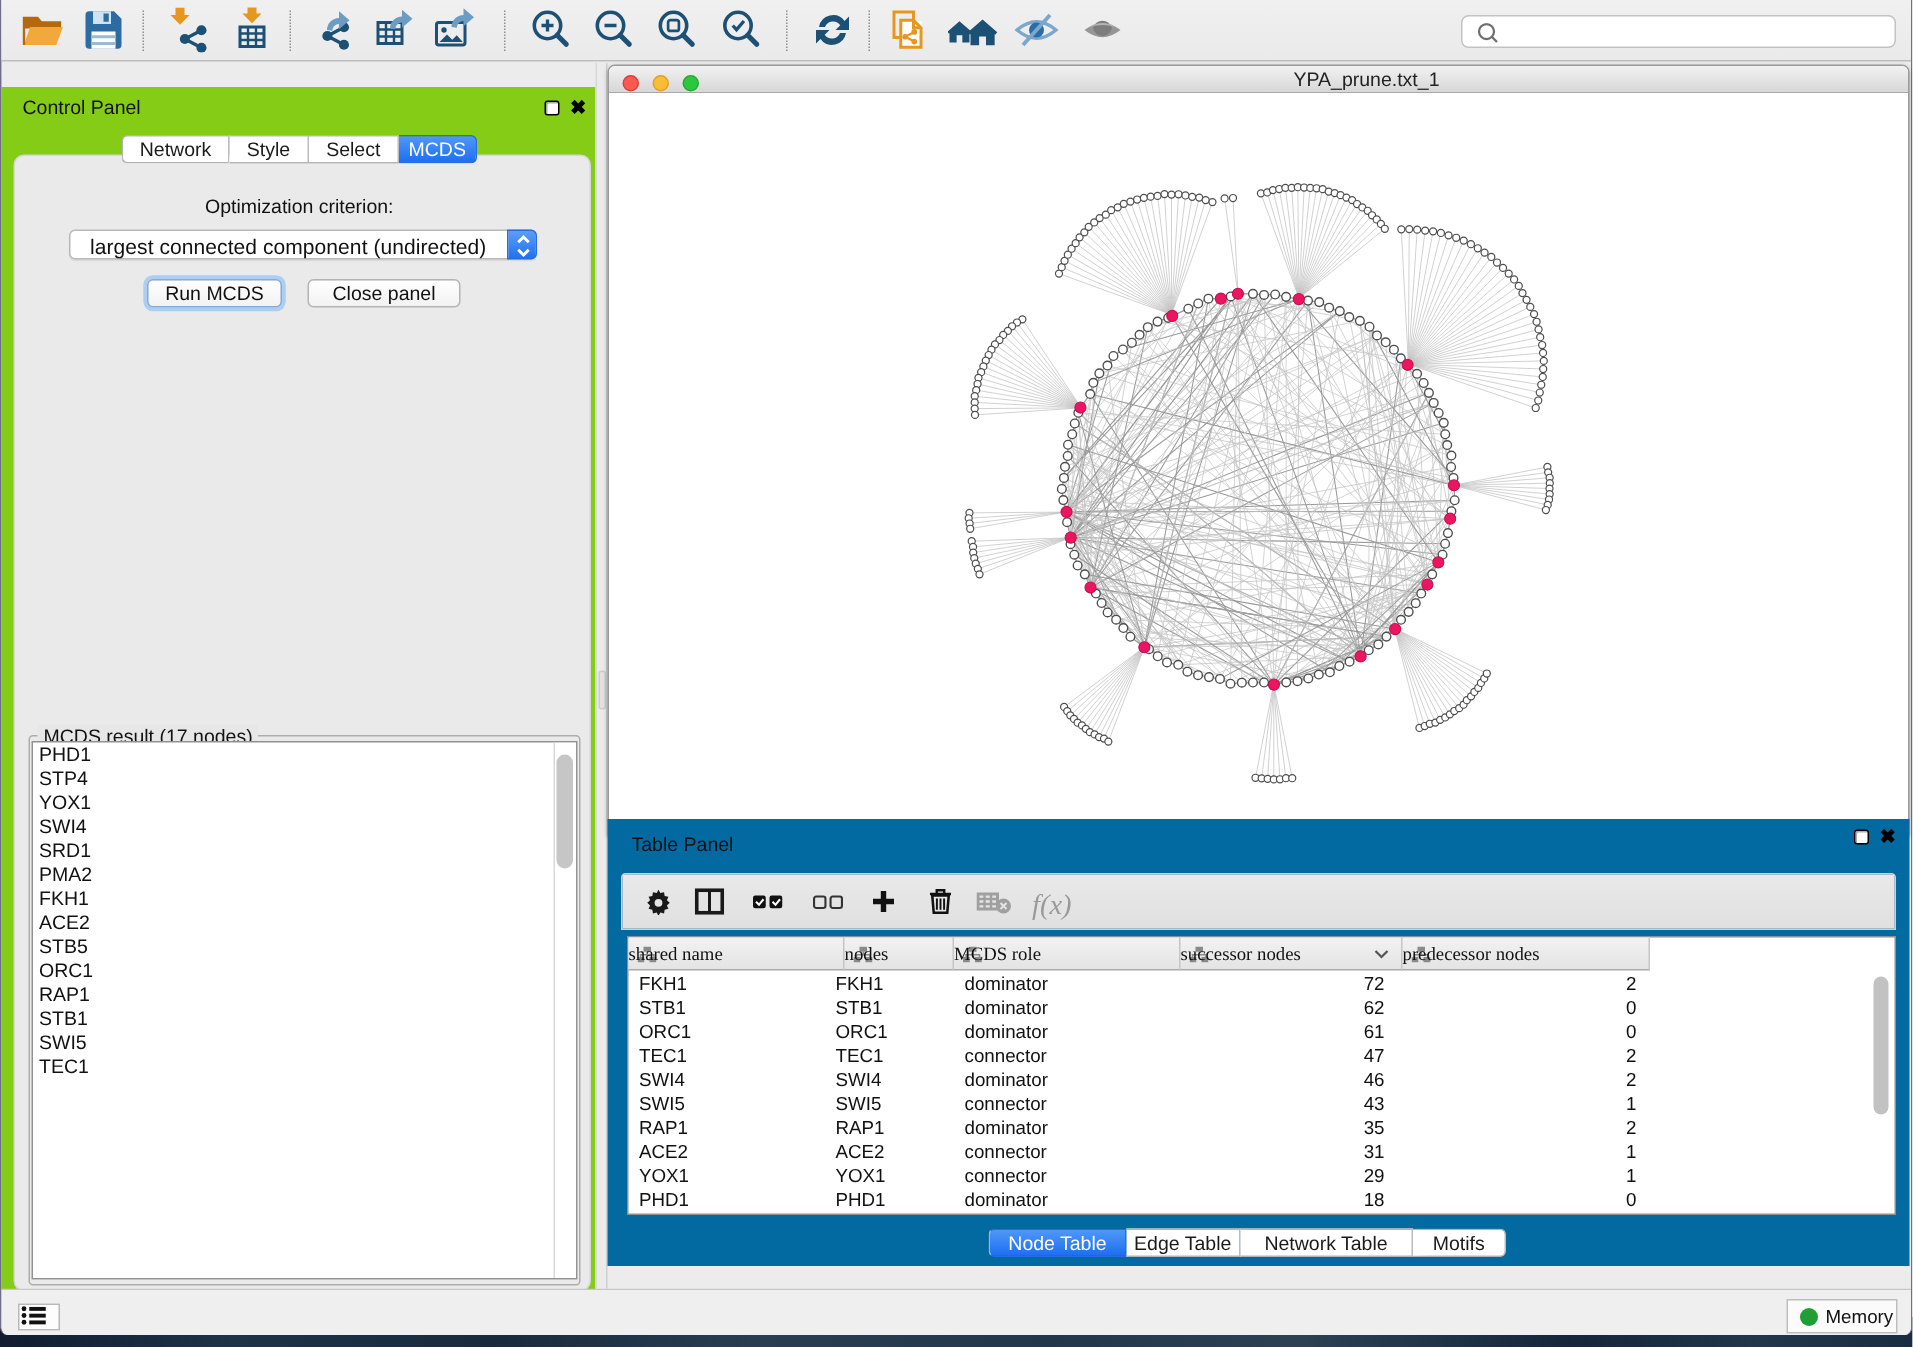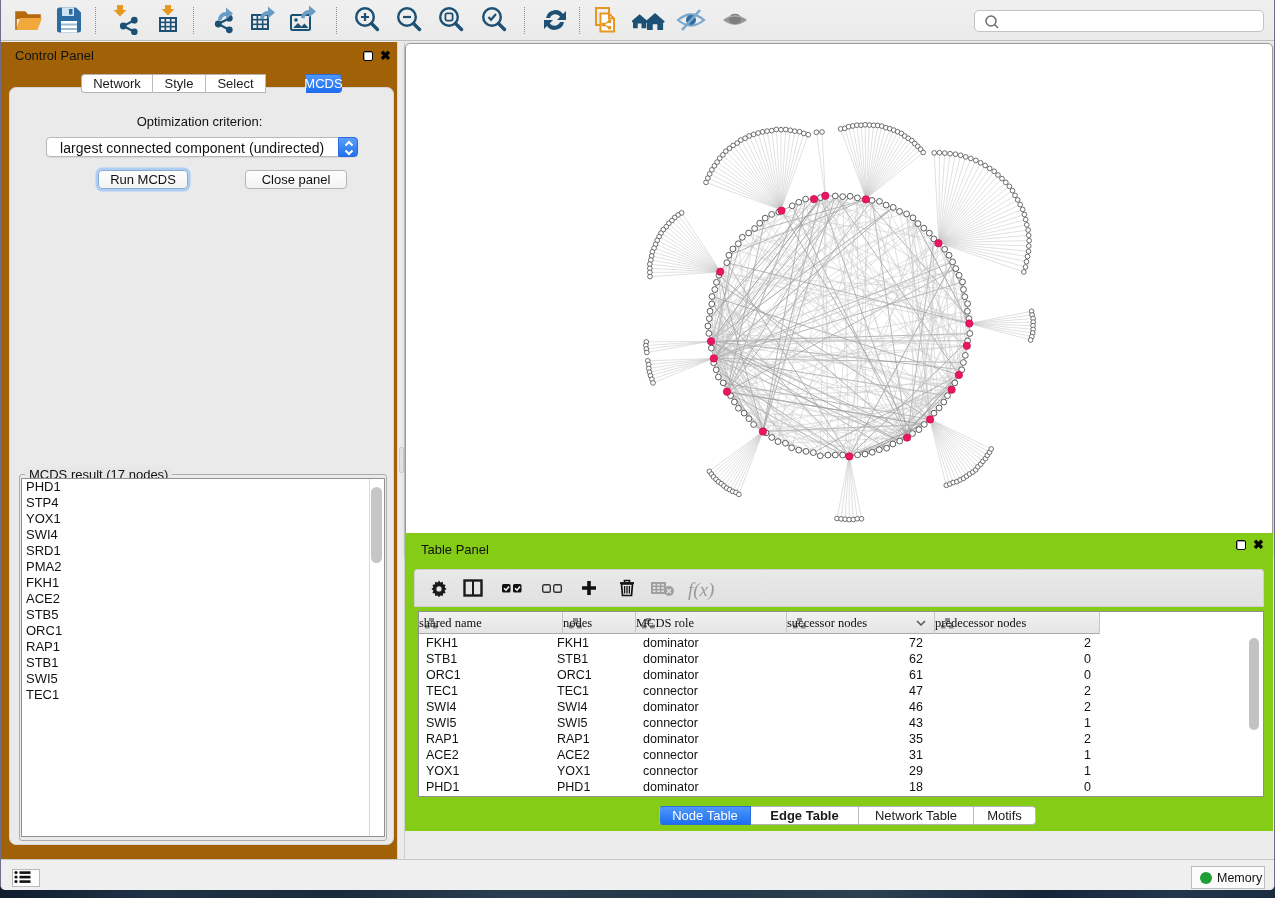--- a/index.html
+++ b/index.html
@@ -9,42 +9,42 @@
 #wall { left:0; top:878px; width:1275px; height:20px; background:linear-gradient(90deg,#101c30,#1f3346 12%,#192a3c 26%,#2b3e51 40%,#223749 55%,#2d4153 68%,#16263a 82%,#23364a 92%,#1a2d40); }
 #appwin { left:0; top:0; width:1275px; height:890px; background:#ececec; border-left:1px solid #6f6f8c; border-right:1px solid #6f6f8c; border-radius:0 0 5px 5px; }
 
 
 #toolbar { left:1px; top:0; width:1273px; height:41px; background:linear-gradient(#f0f0f0,#eaeaea); border-bottom:1px solid #bdbdbd; }
 .tsep { position:absolute; top:7px; width:0; height:27px; border-left:1px dotted #8f8f8f; }
 .ticon { position:absolute; top:5px; width:30px; height:30px; }
 #searchbox { position:absolute; left:973px; top:10px; width:290px; height:22px; background:#fff; border:1px solid #c3c3c3; border-radius:5px; }
 
 
-#cpanel { left:1px; top:42px; width:396px; height:817px; background:#a16207; }
+#cpanel { left:1px; top:58px; width:396px; height:817px; background:#84cc16; }
 #cp-title { position:absolute; left:14px; top:6px; font-size:13px; color:#111; }
 .wicon-sq { position:absolute; width:10px; height:10px; border:1.5px solid #000; border-radius:2px; background:#fff; box-shadow:1px 1px 0 #aaa inset; }
 .wicon-x { position:absolute; font-size:13px; font-weight:bold; color:#000; line-height:10px; }
 
 #cp-body { position:absolute; left:8px; top:45px; width:385px; height:758px; background:#eaeaea; border:1px solid #d6d6d6; border-radius:7px; }
 
 
 .seg { position:absolute; display:flex; height:19px; font-size:13px; }
 .seg .s { background:#fff; border-top:1px solid #b4b4b4; border-bottom:1px solid #b4b4b4; border-right:1px solid #bcbcbc; display:flex; align-items:center; justify-content:center; color:#1a1a1a; }
 .seg .s:first-child { border-left:1px solid #b4b4b4; border-radius:4px 0 0 4px; }
 .seg .s:last-child { border-radius:0 4px 4px 0; }
 .seg .sel { background:linear-gradient(#4f97f8,#1d6ff2); color:#fff; border-color:#2a6ce0; }
 
 #opt-label { position:absolute; left:0; top:72px; width:397px; text-align:center; font-size:13px; color:#111; }
 #combo { position:absolute; left:45px; top:95px; width:312px; height:20px; background:#fff; border:1px solid #b9b9b9; border-radius:4px; box-shadow:0 1px 1px rgba(0,0,0,0.08); }
 #combo .txt { position:absolute; left:13px; top:2px; font-size:14px; letter-spacing:0.05px; color:#111; }
 #combo .spin { position:absolute; right:-1px; top:-1px; width:20px; height:20px; background:linear-gradient(#5b9ef8,#2172f0); border-radius:0 4px 4px 0; border:1px solid #2a6ce0; }
 
 .btn { position:absolute; height:19px; background:linear-gradient(#ffffff,#f2f2f2); border:1px solid #b4b4b4; border-radius:4px; font-size:13px; display:flex; align-items:center; justify-content:center; color:#111; }
 #btn-run { left:97px; top:128px; width:90px; box-shadow:0 0 0 2.5px #aecdf2; border-color:#85abd8; }
-#btn-close { left:204px; top:128px; width:102px;margin-left:40px; }
+#btn-close { left:204px; top:128px; width:102px; }
 
 
 #fieldset { position:absolute; left:18px; top:432px; width:368px; height:367px; border:1px solid #adadad; border-radius:3px; }
 #fs-label { position:absolute; left:24px; top:425px; background:#e7e7e7; padding:0 4px; font-size:13px; color:#111; }
 #listbox { position:absolute; left:20px; top:436px; width:364px; height:359px; background:#fff; border:1px solid #919191; overflow:hidden; }
 #listbox .item { font-size:13px; color:#111; height:16px; line-height:16px; padding-left:4px; }
 #lb-sb { position:absolute; right:0; top:0; width:15px; height:100%; background:#fff; border-left:1px solid #d9d9d9; }
 #lb-thumb { position:absolute; right:2px; top:8px; width:11px; height:76px; background:#c6c6c6; border-radius:6px; }
 
 
@@ -55,21 +55,21 @@
 #netwin { left:405px; top:43px; width:868px; height:514px; background:#fff; border:1px solid #9b9b9b; border-radius:5px 5px 0 0; box-shadow:0 1px 3px rgba(0,0,0,0.25); }
 #nw-titlebar { position:absolute; left:0; top:0; width:866px; height:18px; background:linear-gradient(#f2f2f2,#d7d7d7); border-bottom:1px solid #a8a8a8; border-radius:4px 4px 0 0; }
 #nw-title { position:absolute; left:72px; top:1px; width:100%; text-align:center; font-size:13px; color:#222; }
 .tl { position:absolute; top:5.5px; width:11.5px; height:11.5px; border-radius:50%; }
 #nw-canvas { position:absolute; left:0; top:19px; width:866px; height:493px; background:#fff; overflow:hidden; }
 
 
 #hsplit-grip { left:836px; top:556px; width:9px; height:8px; background:#dcdcdc; border:1px solid #c0c0c0; }
 
 
-#tpanel { left:405px; top:533px; width:868px; height:298px; background:#84cc16; }
+#tpanel { left:405px; top:546px; width:868px; height:298px; background:#0369a1; }
 #tp-title { position:absolute; left:16px; top:9px; font-size:13px; color:#111; }
 #tp-toolbar { position:absolute; left:9px; top:36px; width:850px; height:38px; background:linear-gradient(#e9e9e9,#e0e0e0); border:1px solid #d0d0d0; border-radius:3px 3px 0 0; }
 #tp-table { position:absolute; left:13px; top:78px; width:846px; height:186px; background:#fff; border:1px solid #8f8f8f; }
 #tp-header { position:absolute; left:0; top:0; width:681px; height:22px; background:linear-gradient(#f2f2f2,#e4e4e4); border-bottom:1px solid #a9a9a9; font-size:12.5px; }
 .hcol { position:absolute; top:0; height:22px; border-right:1px solid #c6c6c6; }
 .hlabel { position:absolute; top:4px; width:100%; text-align:left; color:#111;font-family:Liberation Serif, serif; }
 .treeic { position:absolute; top:6px; left:6px; }
 .trow { position:absolute; left:0; width:828px; height:16px; font-size:12.5px; color:#111; }
 .trow div { position:absolute; top:1px; }
 #tp-sb { position:absolute; right:0; top:22px; width:15px; height:163px; }
@@ -211,21 +211,21 @@
   </div>
 <div class="abs" id="cpanel">
 <div id="cp-title">Control Panel</div>
 <div class="wicon-sq" style="left:362px; top:9px;"></div>
 <div class="wicon-x" style="left:379px; top:9px;">✖</div>
 <div id="cp-body"></div>
 <div class="seg" style="left:80px; top:32px;">
   <div class="s" style="width:72px;">Network</div>
   <div class="s" style="width:53px;">Style</div>
   <div class="s" style="width:60px;">Select</div>
-  <div class="s sel" style="width:36px;margin-left:40px;">MCDS</div>
+  <div class="s sel" style="width:52px;">MCDS</div>
 </div>
 <div id="combo">
       <span class="txt">largest connected component (undirected)</span>
   <div class="spin"><svg width="20" height="20" viewBox="0 0 20 20" style="">
           <path d="M6.5 7.5 l3.5 -3.5 3.5 3.5" fill="none" stroke="#fff" stroke-width="2"></path>
           <path d="M6.5 12.5 l3.5 3.5 3.5 -3.5" fill="none" stroke="#fff" stroke-width="2"></path>
         </svg></div>
     </div>
 <div id="opt-label">Optimization criterion:</div>
 <div class="btn" id="btn-run">Run MCDS</div>
@@ -249,20 +249,26 @@
       <div class="item">TEC1</div>
       <div id="lb-sb">
         <div id="lb-thumb"></div>
       </div>
     </div>
 </div>
 <div class="abs" id="vsplit">
     <div class="grip"></div>
   </div>
 <div class="abs" id="netwin">
+  <div id="nw-titlebar">
+    <div class="tl" style="left:8.5px;background:#fb5a52;border:0.5px solid #dd3e37;"></div>
+    <div class="tl" style="left:28.5px;background:#fdbc35;border:0.5px solid #dfa02c;"></div>
+    <div class="tl" style="left:48.5px;background:#2bc83e;border:0.5px solid #24ab31;"></div>
+    <div id="nw-title">YPA_prune.txt_1</div>
+  </div>
   <div id="nw-canvas"><svg width="867" height="492" viewBox="0 0 867 492">
 <polygon points="302.9,270.4 305.0,278.3 305.4,285.1 307.8,295.4 307.7,299.8 310.2,306.8 312.4,314.0 317.2,319.9 321.0,328.7 324.6,332.7 328.4,339.0 332.4,345.3 338.1,350.1 342.9,355.7 347.6,361.5 356.9,368.5 360.0,369.8 365.8,374.5 372.0,378.6 379.5,380.2 385.6,384.8 392.7,387.1 400.0,388.4 407.3,389.6 414.3,392.8 421.9,392.1 429.3,392.0 436.7,392.0 443.3,393.4 451.5,391.9 459.0,391.1 466.2,389.3 473.2,386.7 480.6,385.2 486.9,381.0 493.7,378.1 501.1,374.6 506.5,370.5 512.9,366.6 518.3,361.4 524.1,356.4 528.0,350.2 533.1,344.9 537.8,339.1 541.5,332.7 545.6,326.7 548.8,319.9 552.9,311.9 555.7,306.8 557.4,299.5 559.3,292.4 560.8,282.8 561.6,277.8 563.8,270.5 563.3,260.5 563.0,255.6 561.4,248.3 561.6,240.7 558.8,233.7 557.5,226.5 556.5,218.9 553.1,212.3 549.8,205.6 546.6,198.9 543.1,192.3 538.7,186.2 532.4,180.2 527.9,175.9 523.3,170.1 517.8,165.2 512.0,160.6 507.0,154.8 500.6,150.9 493.5,148.4 487.2,144.4 480.1,142.1 473.5,138.4 466.0,137.4 459.9,136.4 451.4,134.9 444.1,133.3 436.7,133.6 429.3,132.9 419.3,132.8 414.5,134.6 407.9,136.1 399.6,136.1 392.8,139.3 386.2,142.8 375.5,147.6 372.8,148.9 365.7,151.4 359.2,155.1 353.7,160.2 348.6,165.5 342.6,170.0 336.3,174.3 332.3,180.7 326.9,185.9 322.9,192.2 320.8,199.7 314.3,208.7 312.9,212.2 310.5,219.3 308.8,226.5 306.0,233.5 305.8,241.0 304.0,248.2 303.3,255.6 301.9,263.0" fill="none" stroke="#9a9a9a" stroke-width="0.9"></polygon>
 <line x1="305.0" y1="278.3" x2="518.3" y2="361.4" stroke="#c3c3c3" stroke-width="0.5"></line>
 <line x1="305.0" y1="278.3" x2="429.3" y2="392.0" stroke="#c3c3c3" stroke-width="0.5"></line>
 <line x1="305.0" y1="278.3" x2="365.8" y2="374.5" stroke="#c3c3c3" stroke-width="0.5"></line>
 <line x1="305.0" y1="278.3" x2="548.8" y2="319.9" stroke="#c3c3c3" stroke-width="0.5"></line>
 <line x1="305.0" y1="278.3" x2="473.5" y2="138.4" stroke="#c3c3c3" stroke-width="0.5"></line>
 <line x1="305.0" y1="278.3" x2="407.3" y2="389.6" stroke="#c3c3c3" stroke-width="0.5"></line>
 <line x1="305.0" y1="278.3" x2="414.3" y2="392.8" stroke="#c3c3c3" stroke-width="0.5"></line>
 <line x1="305.0" y1="278.3" x2="444.1" y2="133.3" stroke="#c3c3c3" stroke-width="0.5"></line>
@@ -1163,21 +1169,21 @@
         <div style="left:224px">dominator</div>
         <div style="left:368px;width:136px;text-align:right">18</div>
         <div style="left:516px;width:156px;text-align:right">0</div>
       </div>
   <div id="tp-sb">
         <div id="tp-thumb"></div>
       </div>
 </div>
 <div class="seg" style="left:254px; top:273px;">
   <div class="s sel" style="width:92px;">Node Table</div>
-  <div class="s" style="width:108px;font-weight:bold;">Edge Table</div>
+  <div class="s" style="width:76px;">Edge Table</div>
   <div class="s" style="width:115px;">Network Table</div>
   <div class="s" style="width:62px;">Motifs</div>
 </div>
 </div>
 <div class="abs" id="statusbar">
   <div id="listbtn"><svg width="18" height="14" viewBox="0 0 18 14" style="">
         <circle cx="3" cy="2.5" r="1.6" fill="#111"></circle>
         <circle cx="3" cy="7" r="1.6" fill="#111"></circle>
         <circle cx="3" cy="11.5" r="1.6" fill="#111"></circle>
 <rect x="6.5" y="1.3" width="11" height="2.6" fill="#111"></rect>

